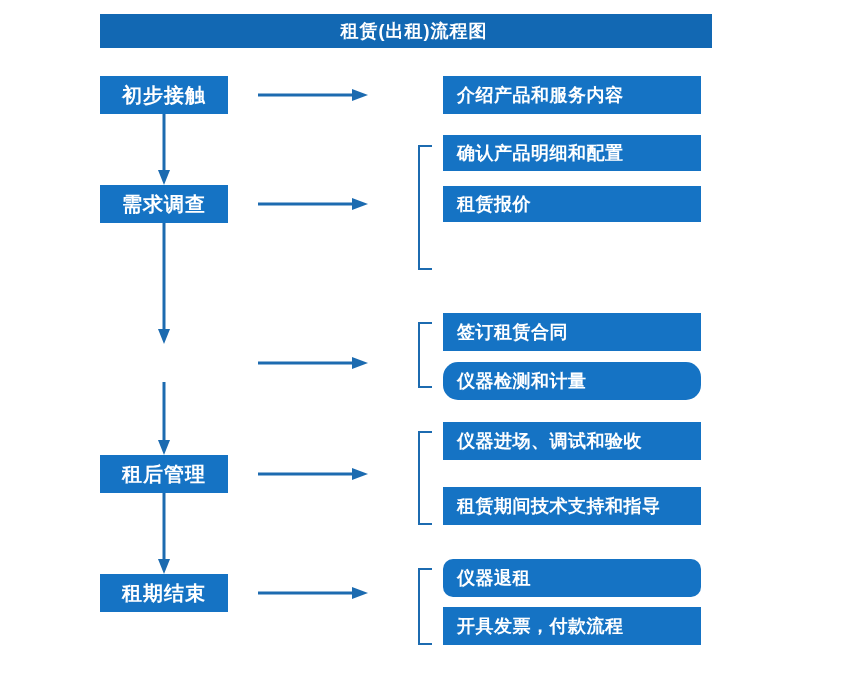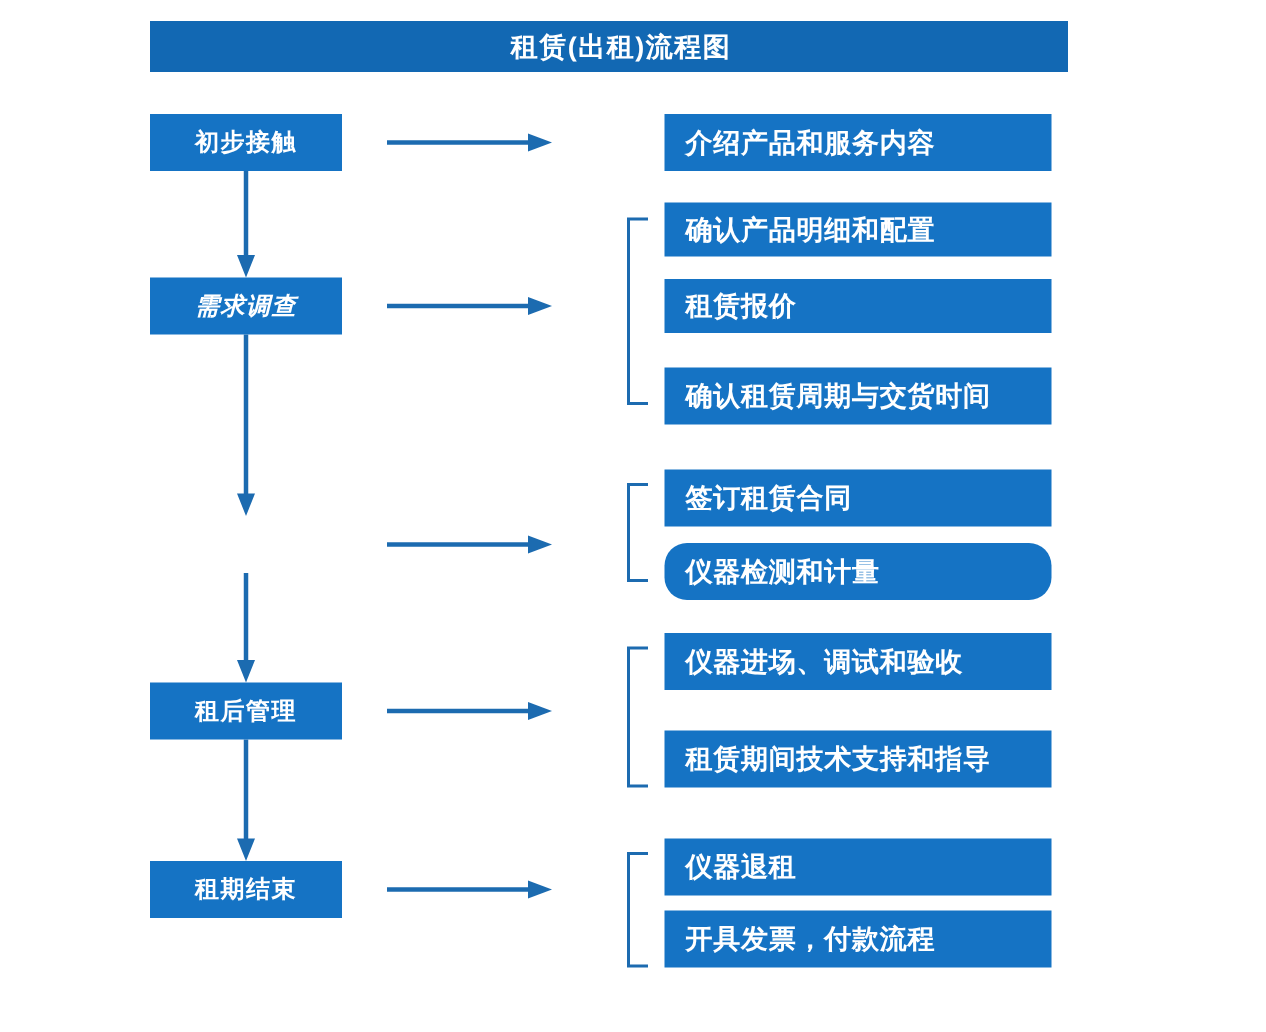--- a/index.html
+++ b/index.html
@@ -31,21 +31,21 @@
     display: flex;
     align-items: center;
     justify-content: center;
     letter-spacing: 1px;
     padding-left: 16px;
   }
   .stage-box {
     position: absolute;
     background: #1573c4;
     color: #ffffff;
-    font-size: 16px;
+    font-size: 20px;
     font-weight: bold;
     display: flex;
     align-items: center;
     justify-content: center;
     letter-spacing: 1px;
   }
   .detail-box {
     position: absolute;
     background: #1573c4;
     color: #ffffff;
@@ -71,21 +71,21 @@
   svg { display: block; overflow: visible; }
 </style>
 </head>
 <body>
 
 <div id="canvas">
 
   <div class="title-bar">租赁(出租)流程图</div>
 
   <div class="stage-box" style="left:100px; top:76px; width:128px; height:38px;">初步接触</div>
-  <div class="stage-box" style="left:100px; top:185px; width:128px; height:38px;font-style:italic;">需求调查</div>
+  <div class="stage-box" style="left:100px; top:185px; width:128px; height:38px;">需求调查</div>
   <div class="stage-box" style="left:100px; top:455px; width:128px; height:38px;">租后管理</div>
   <div class="stage-box" style="left:100px; top:574px; width:128px; height:38px;">租期结束</div>
 
   <div class="v-arrow" style="left:157px; top:114px; height:71px;">
     <svg width="14" height="71" viewBox="0 0 14 71">
       <line x1="7" y1="0" x2="7" y2="58" stroke="#1c6bb0" stroke-width="3"></line>
       <polygon points="7,71 1,56 13,56" fill="#1c6bb0"></polygon>
     </svg>
   </div>
   <div class="v-arrow" style="left:157px; top:223px; height:121px;">
@@ -156,24 +156,23 @@
   <div class="bracket" style="left:416px; top:568px; width:16px; height:77px;">
     <svg width="16" height="77" viewBox="0 0 16 77">
       <path d="M16 1 L3 1 L3 76 L16 76" fill="none" stroke="#1c6bb0" stroke-width="2"></path>
     </svg>
   </div>
 
   <div class="detail-box" style="left:443px; top:76px; width:258px; height:38px;">介绍产品和服务内容</div>
 
   <div class="detail-box" style="left:443px; top:135px; width:258px; height:36px;">确认产品明细和配置</div>
   <div class="detail-box" style="left:443px; top:186px; width:258px; height:36px;text-align:center;">租赁报价</div>
-  <div class="detail-box" style="left:443px; top:245px; width:258px; height:38px;">确认租赁周期与交货时间</div>
 
   <div class="detail-box" style="left:443px; top:313px; width:258px; height:38px;">签订租赁合同</div>
   <div class="detail-box" style="left:443px; top:362px; width:258px; height:38px;border-radius:15px;">仪器检测和计量</div>
 
   <div class="detail-box" style="left:443px; top:422px; width:258px; height:38px;">仪器进场、调试和验收</div>
   <div class="detail-box" style="left:443px; top:487px; width:258px; height:38px;">租赁期间技术支持和指导</div>
 
-  <div class="detail-box" style="left:443px; top:559px; width:258px; height:38px;">仪器退租</div>
+  <div class="detail-box" style="left:443px; top:559px; width:258px; height:38px;border-radius:10px;">仪器退租</div>
   <div class="detail-box" style="left:443px; top:607px; width:258px; height:38px;">开具发票，付款流程</div>
 
 </div>
 
 </body></html>

